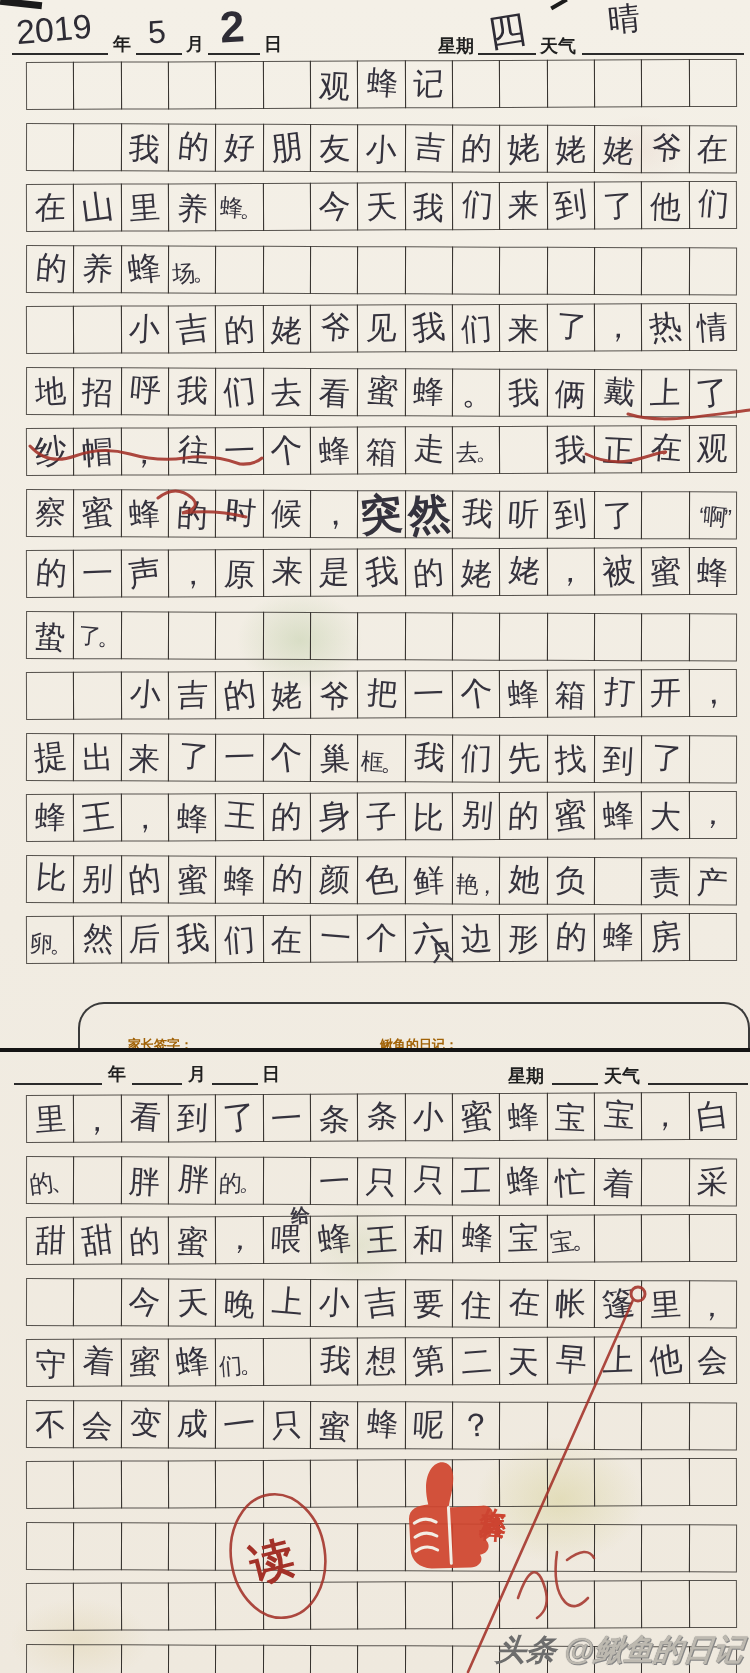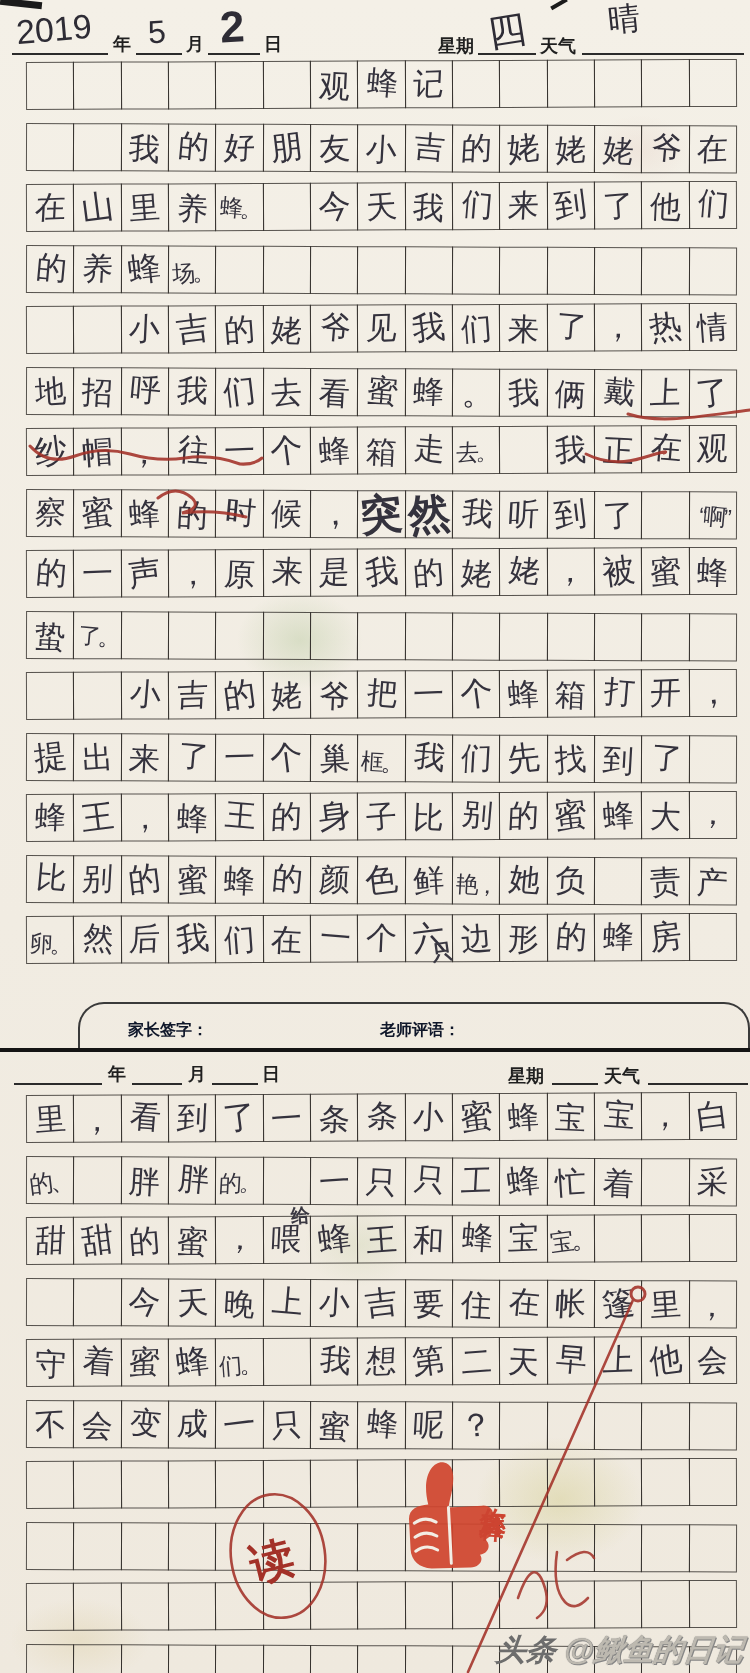--- a/index.html
+++ b/index.html
@@ -32,21 +32,21 @@
   .hw0{transform:rotate(-4deg) translateY(1px);}
   .hw1{transform:rotate(5deg) translate(1px,-1px);}
   .hw2{transform:rotate(-7deg) scale(1.05);}
   .hw3{transform:rotate(3deg) translateY(2px);}
   .hw4{transform:rotate(-2deg) skewX(-5deg);}
   .multi{font-size:23px;letter-spacing:-3px;}
   .big span{font-size:42px;font-weight:600;transform:rotate(-7deg);}
   
   .footerbox{position:absolute;top:1002px;left:78px;right:0;height:46px;z-index:1;
      border:2px solid #3a3a3a;border-bottom:none;border-radius:26px 26px 0 0;}
-  .footerbox .lab{position:absolute;top:16px;font-size:16px;color:#0f172a;font-weight:bold;}
+  .footerbox .lab{position:absolute;top:32px;font-size:13px;color:#a16207;font-weight:bold;}
   .separator{position:absolute;top:1048px;left:0;right:0;height:4px;background:#141414;z-index:2;}
   .hdr2{top:1056px;height:36px;}
   
   #overlay{position:absolute;inset:0;z-index:3;pointer-events:none;}
   .insert-char{position:absolute;z-index:3;color:#3a3842;font-weight:bold;}
   #ins1{left:432px;top:938px;font-size:21px;transform:rotate(-8deg);}
   #ins2{left:291px;top:1203px;font-size:19px;transform:rotate(-5deg);}
   #stamp-text{position:absolute;left:478px;top:1487px;z-index:3;color:#cd4431;
       font-size:26px;font-weight:bold;writing-mode:vertical-rl;text-orientation:upright;
       letter-spacing:4px;transform:rotate(3deg);}
@@ -340,21 +340,21 @@
       <div class="cell"><span class="hw2">房</span></div>
       <div class="cell"></div>
     </div>
   </div>
 
 <span id="ins1" class="insert-char">只</span>
 <span id="ins2" class="insert-char">给</span>
 
 <div class="footerbox">
   <span class="lab" style="left:48px;">家长签字：</span>
-  <span class="lab" style="left:300px;">老师评语：</span>
+  <span class="lab" style="left:300px;">鳅鱼的日记：</span>
 </div>
 <div class="separator"></div>
 
 <div class="hdr hdr2">
   <span class="uline" style="left:4px;top:26px;width:88px;"></span>
   <span class="lbl" style="left:98px;top:6px;">年</span>
   <span class="uline" style="left:122px;top:26px;width:50px;"></span>
   <span class="lbl" style="left:178px;top:6px;">月</span>
   <span class="uline" style="left:202px;top:26px;width:46px;"></span>
   <span class="lbl" style="left:252px;top:6px;">日</span>

